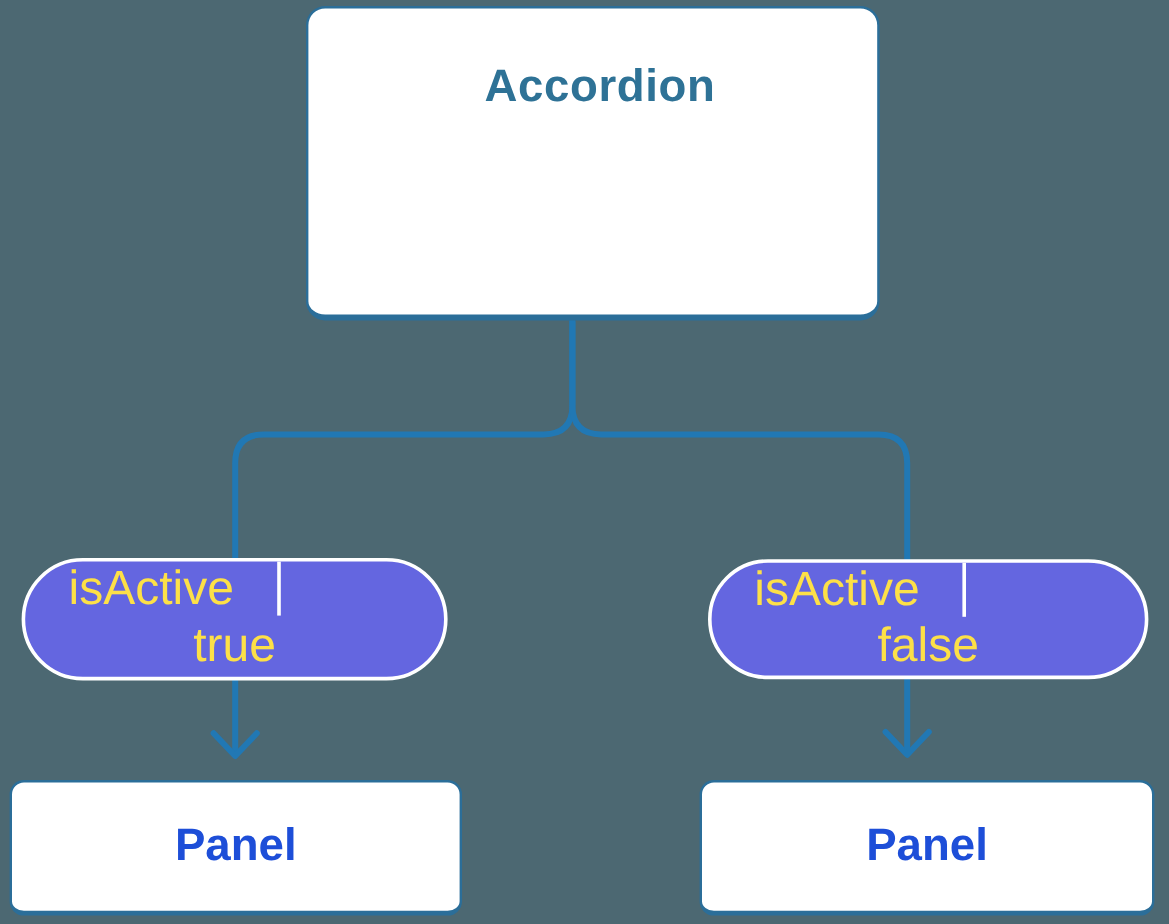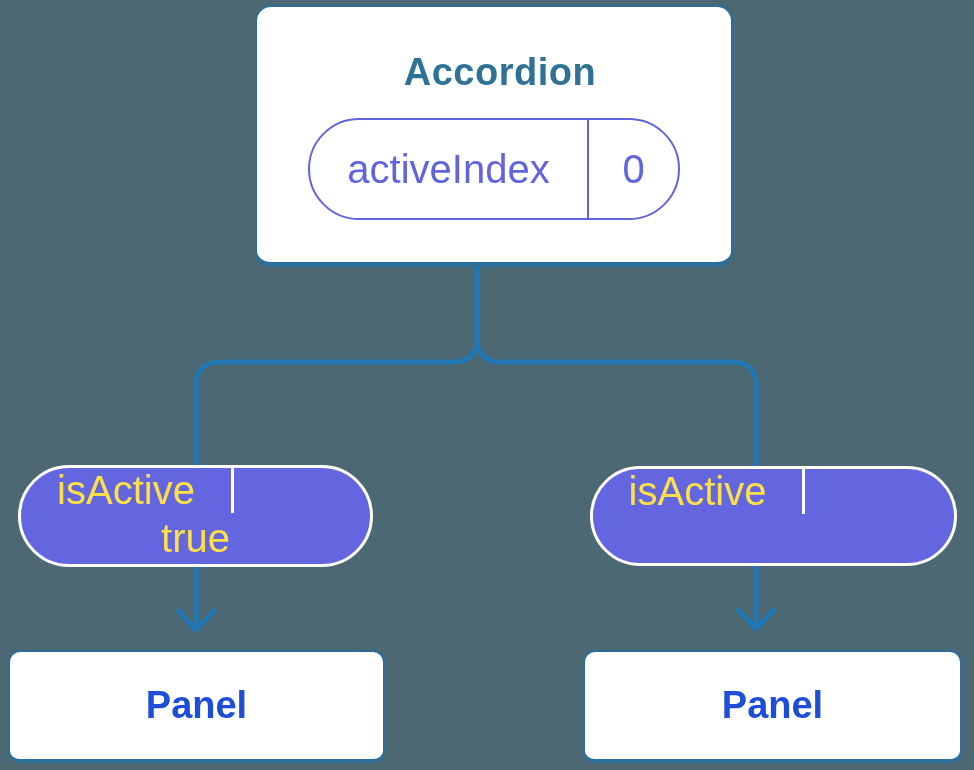--- a/index.html
+++ b/index.html
@@ -154,33 +154,30 @@
     <path d="M477 268 L477 338 Q477 362 501 362 L732 362 Q756 362 756 386 L756 469"></path>
     <path d="M196 566 L196 626"></path>
     <path d="M178 611 L196 630 L214 611"></path>
     <path d="M756 565 L756 625"></path>
     <path d="M738 610 L756 629 L774 610"></path>
   </g>
 </svg>
 
 <div class="component-box" id="accordion-box">
   <div class="component-title">Accordion</div>
-  <div class="state-pill">
-    <div class="cell-name">activeIndex</div>
-    <div class="cell-value">0</div>
-  </div>
 </div>
 
 <div class="prop-pill" id="prop-pill-left">
   <div class="cell-name">isActive</div>
   <div class="cell-value">true</div>
 </div>
 
 <div class="prop-pill" id="prop-pill-right">
   <div class="cell-name">isActive</div>
+  <div class="cell-value">false</div>
 </div>
 
 <div class="panel-box" id="panel-left">
   <span>Panel</span>
 </div>
 <div class="panel-box" id="panel-right">
   <span>Panel</span>
 </div>
 
 </body></html>

